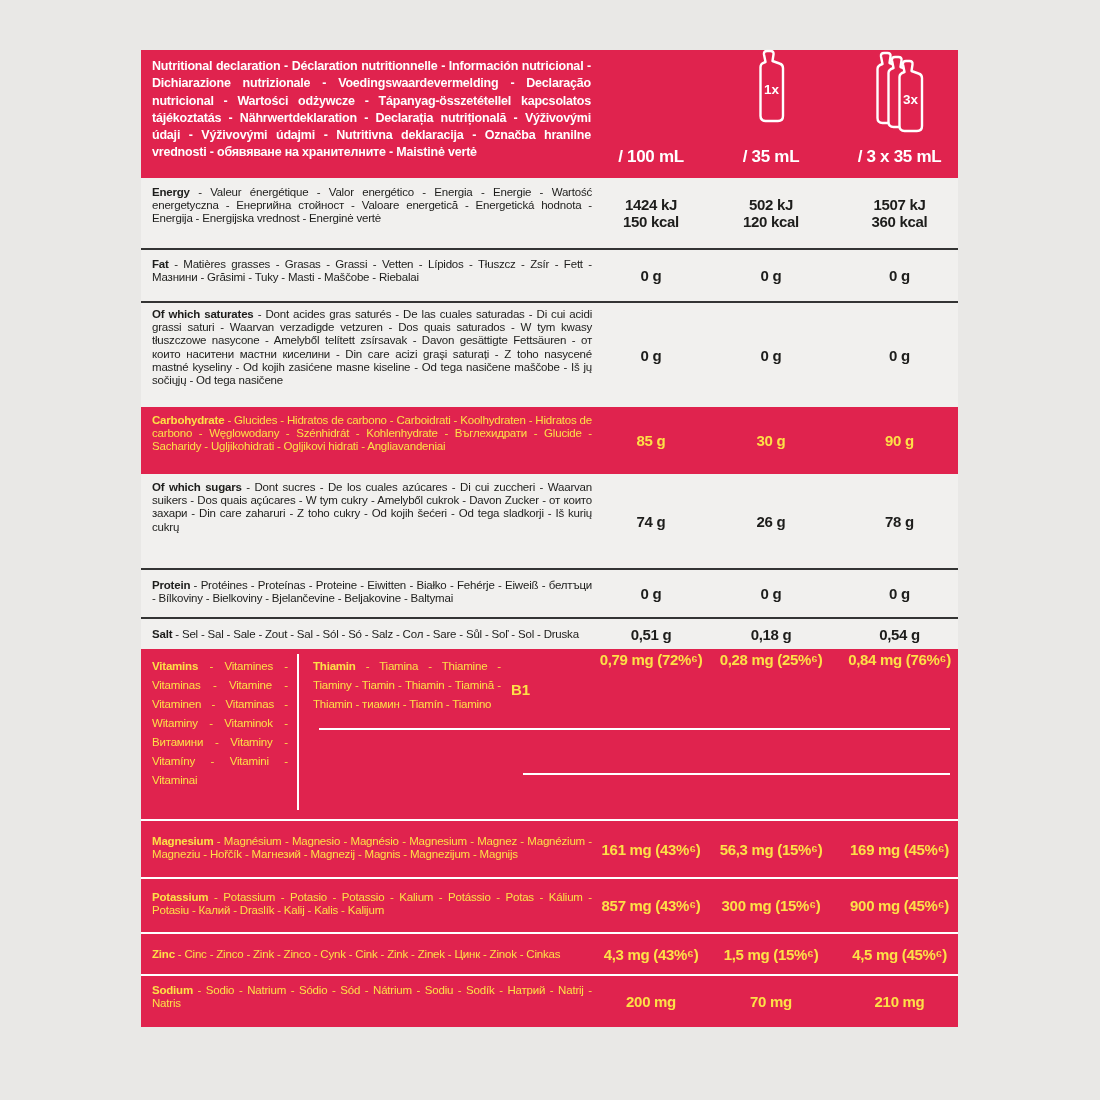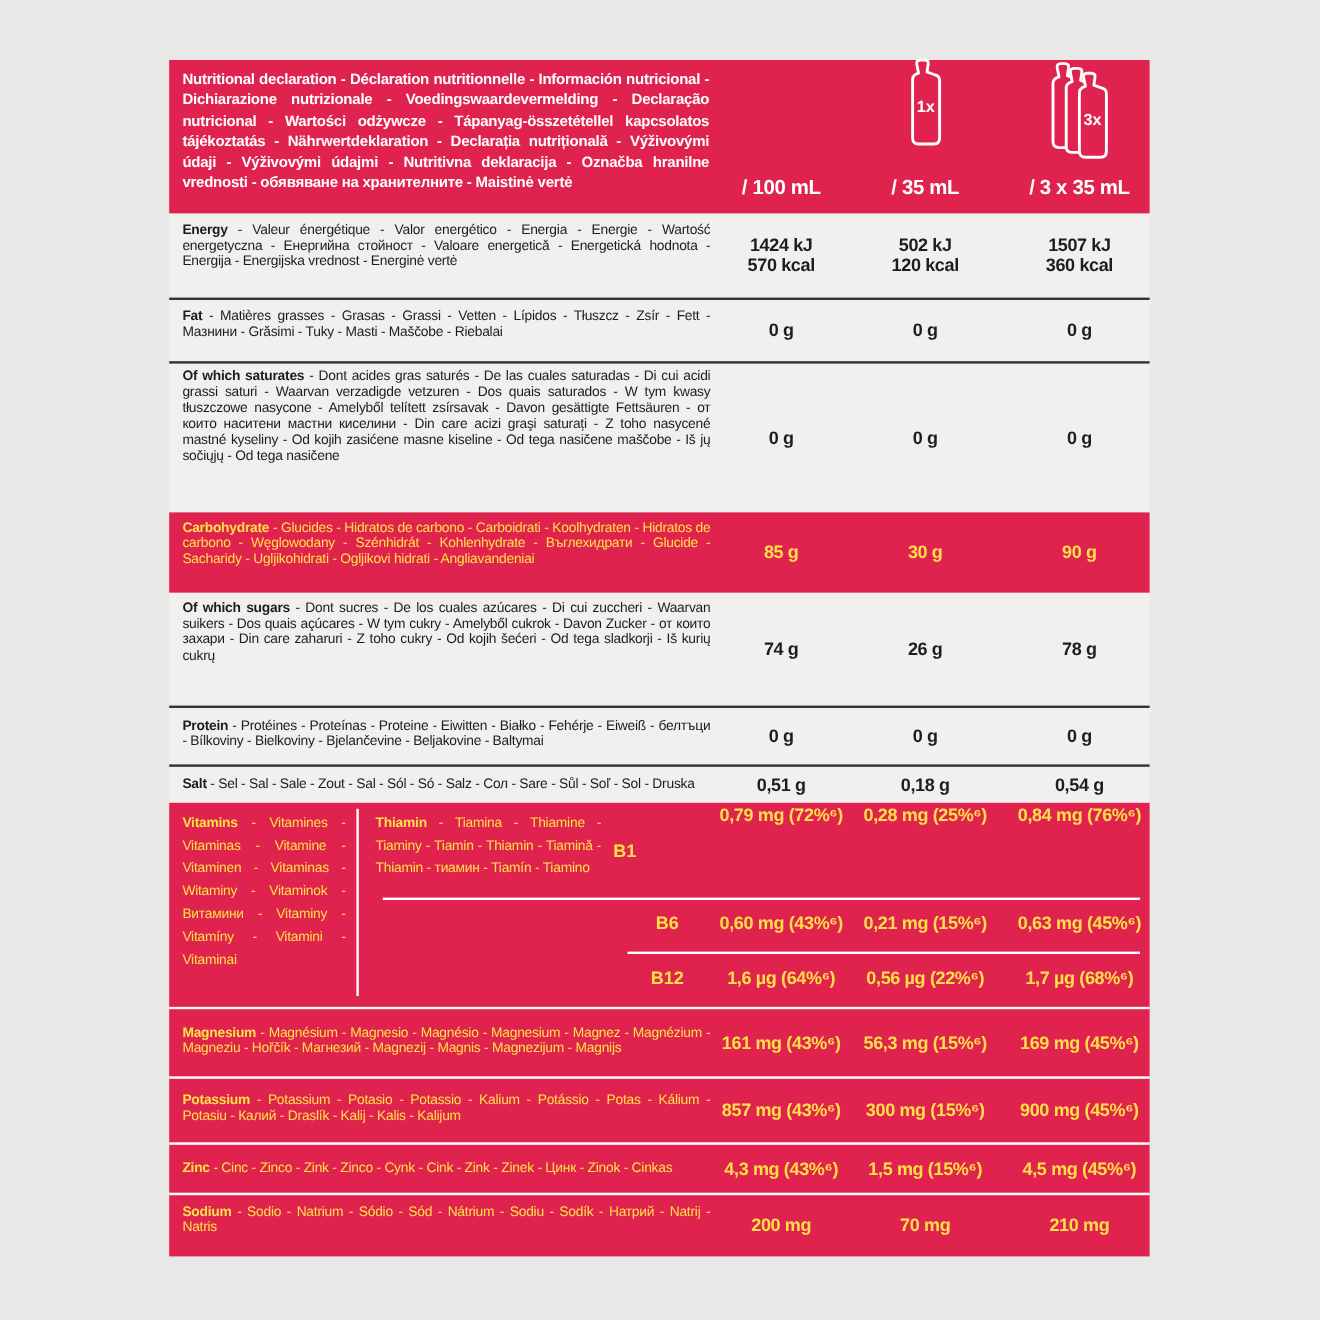--- a/index.html
+++ b/index.html
@@ -51,37 +51,37 @@
     display:flex;flex-direction:column;justify-content:center;align-items:center;
     font-weight:bold;font-size:15px;letter-spacing:-0.3px;line-height:17px;
     text-align:center;white-space:nowrap;
   }
   .c.w1{width:100px}.c.w2{width:140px}.c.w3{width:117px}
   .darksep{border-top:2px solid #343434;}
   .whitesep{border-top:2px solid #fff;}
   
   .r-energy{height:70px}.r-energy .lbl{padding-top:8px}
   .r-fat{height:53px}.r-fat .lbl{padding-top:8px}
-  .r-sat{height:126px}.r-sat .lbl{padding-top:5px}
+  .r-sat{height:106px}.r-sat .lbl{padding-top:5px}
   .r-carb{height:67px}.r-carb .lbl{padding-top:7px}
   .r-sugars{height:94px}.r-sugars .lbl{padding-top:7px}
   .r-protein{height:49px}.r-protein .lbl{padding-top:9px}
   .r-salt{height:32px}.r-salt .lbl{padding-top:9px}
   .r-mg{height:58px}.r-mg .lbl{padding-top:14px}
   .r-k{height:55px}.r-k .lbl{padding-top:12px}
   .r-zn{height:42px}.r-zn .lbl{padding-top:14px}
   .r-na{height:53px}.r-na .lbl{padding-top:8px}
   
   .vit{height:170px;position:relative;}
   .vit-lbl{
     width:156px;padding:8px 9px 0 11px;
     font-size:11.5px;line-height:19px;letter-spacing:-0.2px;text-align:justify;
   }
   .vdiv{position:absolute;left:156px;top:5px;bottom:9px;width:2px;background:#fff;}
-  .vit-right{display:flex;flex-direction:column;width:661px;}
+  .vit-right{display:flex;flex-direction:row;width:661px;}
   .vrow{display:flex;}
   .vrow1{height:79px}.vrow2{height:43px}.vrow3{height:48px}
   .thia{
     width:214px;padding:8px 10px 0 16px;
     font-size:11.5px;line-height:19px;letter-spacing:-0.2px;text-align:justify;
   }
   .bcode{
     width:90px;display:flex;justify-content:center;align-items:center;
     font-weight:bold;font-size:15px;
   }
@@ -125,21 +125,21 @@
         </div>
         <div class="hlabel">/ 3 x 35 mL</div>
       </div>
     </div>
   </div>
 
   <div class="row r-energy">
     <div class="lbl"><span class="term">Energy</span><span> - Valeur énergétique - Valor energético - Energia - Energie - Wartość energetyczna - Енергийна стойност - Valoare energetică - Energetická hodnota - Energija - Energijska vrednost - Energinė vertė</span></div>
     <div class="c w1">
         <div>1424 kJ</div>
-        <div>570 kcal</div>
+        <div>150 kcal</div>
       </div>
     <div class="c w2">
         <div>502 kJ</div>
         <div>120 kcal</div>
       </div>
     <div class="c w3">
         <div>1507 kJ</div>
         <div>360 kcal</div>
       </div>
   </div>

